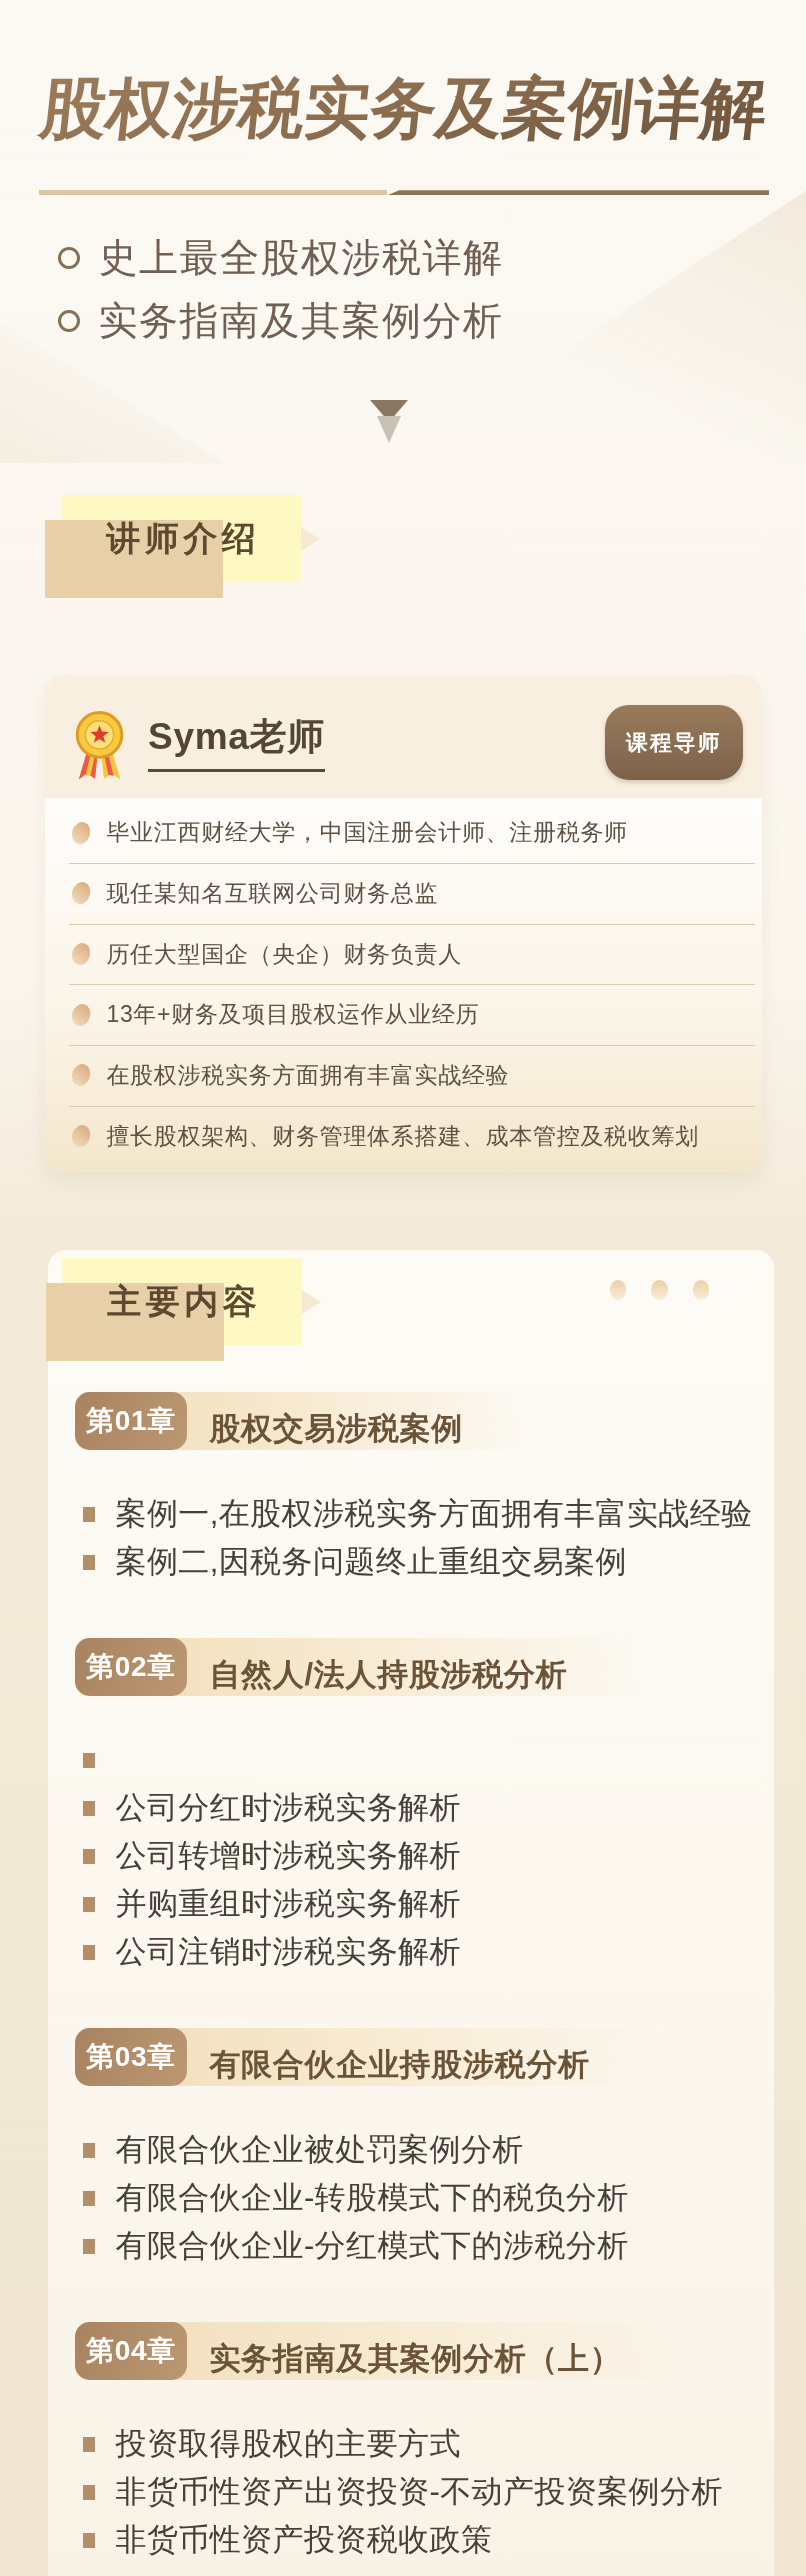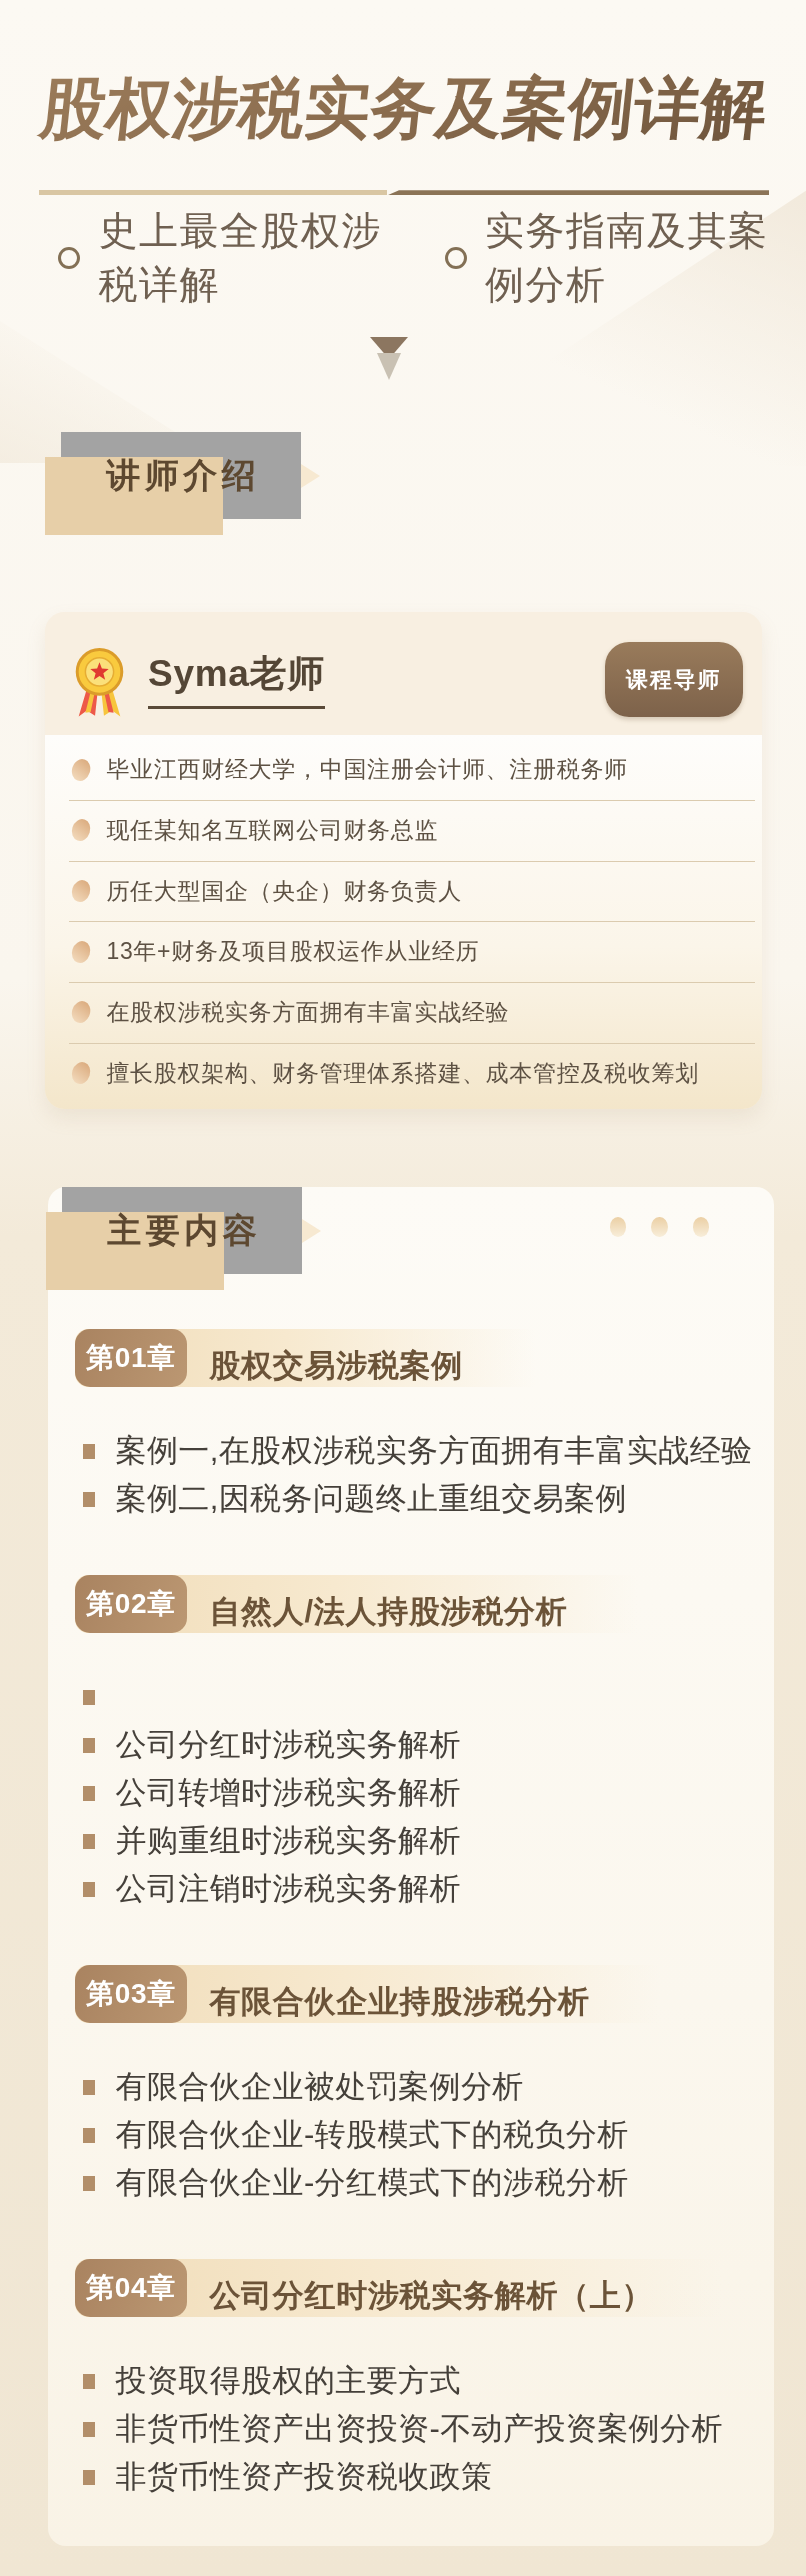--- a/index.html
+++ b/index.html
@@ -29,34 +29,34 @@
     text-align: center;
     font-size: 66px; font-weight: 900; line-height: 1.2; letter-spacing: 0;
     transform: skewX(-6deg);
     background: linear-gradient(160deg, #9d7d5b 0%, #8a6c4e 50%, #6b523a 100%);
     -webkit-background-clip: text; background-clip: text; color: transparent;
   }
   .divider { display: flex; margin: 42px 0 0 39px; width: 730px; height: 5.2px; position: relative; }
   .divider-light { width: 348px; background: #d9c6a3; }
   .divider-dark { flex: 1; background: #8b7356; clip-path: polygon(12px 0, 100% 0, 100% 100%, 0 100%); }
 
-  .hero-points { margin: 43px 0 0 58px; display: flex; flex-direction: row; gap: 24px; position: relative; }
+  .hero-points { margin: 43px 0 0 58px; display: flex; flex-direction: column; gap: 24px; position: relative; }
   .hero-point { display: flex; align-items: center; gap: 18px; height: 39px; }
   .ring { width: 22.4px; height: 22.4px; border: 3.7px solid #837055; border-radius: 50%; flex: 0 0 22.4px; }
   .hero-point-text { font-size: 39px; color: #6f6051; font-weight: 500; letter-spacing: 1.5px; }
 
   .down-arrows { width: 42px; margin-top: 60px; margin-left: 370px; position: relative; }
   .tri-1 { width: 0; height: 0; border-left: 19.4px solid transparent; border-right: 19.4px solid transparent; border-top: 22.4px solid #8c7660; }
   .tri-2 { width: 0; height: 0; border-left: 12.7px solid transparent; border-right: 12.7px solid transparent; border-top: 27px solid #c9c1b3; margin: -6px 0 0 6.7px; }
 
   
   .section-header {
     position: relative; z-index: 2;
     width: 240px; height: 87px;
-    background: #a3a3a3;
+    background: #fef9c3;
     display: flex; align-items: center; justify-content: center;
     font-size: 34px; font-weight: 800; color: #5d4830; letter-spacing: 4.5px; padding-left: 4.5px;
   }
   .section-header::before {
     content: ""; position: absolute; left: -15.7px; top: 25px;
     width: 178px; height: 78px; background: #e7cfa8; z-index: -1;
   }
   .section-header::after {
     content: ""; position: absolute; right: -19.4px; top: 50%; margin-top: -12px;
     width: 0; height: 0;
@@ -95,21 +95,21 @@
     width: 18px; height: 22.4px; flex: 0 0 18px;
     border-radius: 50%;
     background: linear-gradient(200deg, #d9a87a, #f4ddc0);
     transform: rotate(18deg);
   }
   .cred-text { font-size: 23px; color: #5d5143; font-weight: 500; letter-spacing: 0.7px; }
   .cred-divider { height: 0.7px; background: #dbcbaf; margin: 0 7.5px 0 24px; }
 
   
   .content-section { position: relative; margin-top: 78px; }
-  .content-header { position: absolute; top: 0; left: 62px; }
+  .content-header { position: absolute; top: 8px; left: 62px; }
   .dots { position: absolute; top: 30px; right: 98px; display: flex; gap: 25px; z-index: 1; }
   .dot { width: 16.4px; height: 20px; border-radius: 50%; background: linear-gradient(180deg, #ebcfa4, #f8eeda); }
 
   .panel {
     position: relative; z-index: 0;
     margin: 6px 0 0 48px; width: 726px;
     border-radius: 18px;
     background: linear-gradient(180deg, #fdfbf6 0%, #fbf7ee 60%, #f9f3e6 100%);
     padding: 142px 0 45px 27px;
     min-height: 1320px;
@@ -283,21 +283,21 @@
         <div class="chapter-item">
           <span class="sq"></span>
           <span class="item-text">有限合伙企业-分红模式下的涉税分析</span>
         </div>
       </div>
     </div>
 
     <div class="chapter">
       <div class="chapter-head">
         <div class="chapter-tag">第04章</div>
-        <div class="chapter-title">公司分红时涉税实务解析（上）</div>
+        <div class="chapter-title">实务指南及其案例分析（上）</div>
       </div>
       <div class="chapter-items">
         <div class="chapter-item">
           <span class="sq"></span>
           <span class="item-text">投资取得股权的主要方式</span>
         </div>
         <div class="chapter-item">
           <span class="sq"></span>
           <span class="item-text">非货币性资产出资投资-不动产投资案例分析</span>
         </div>

